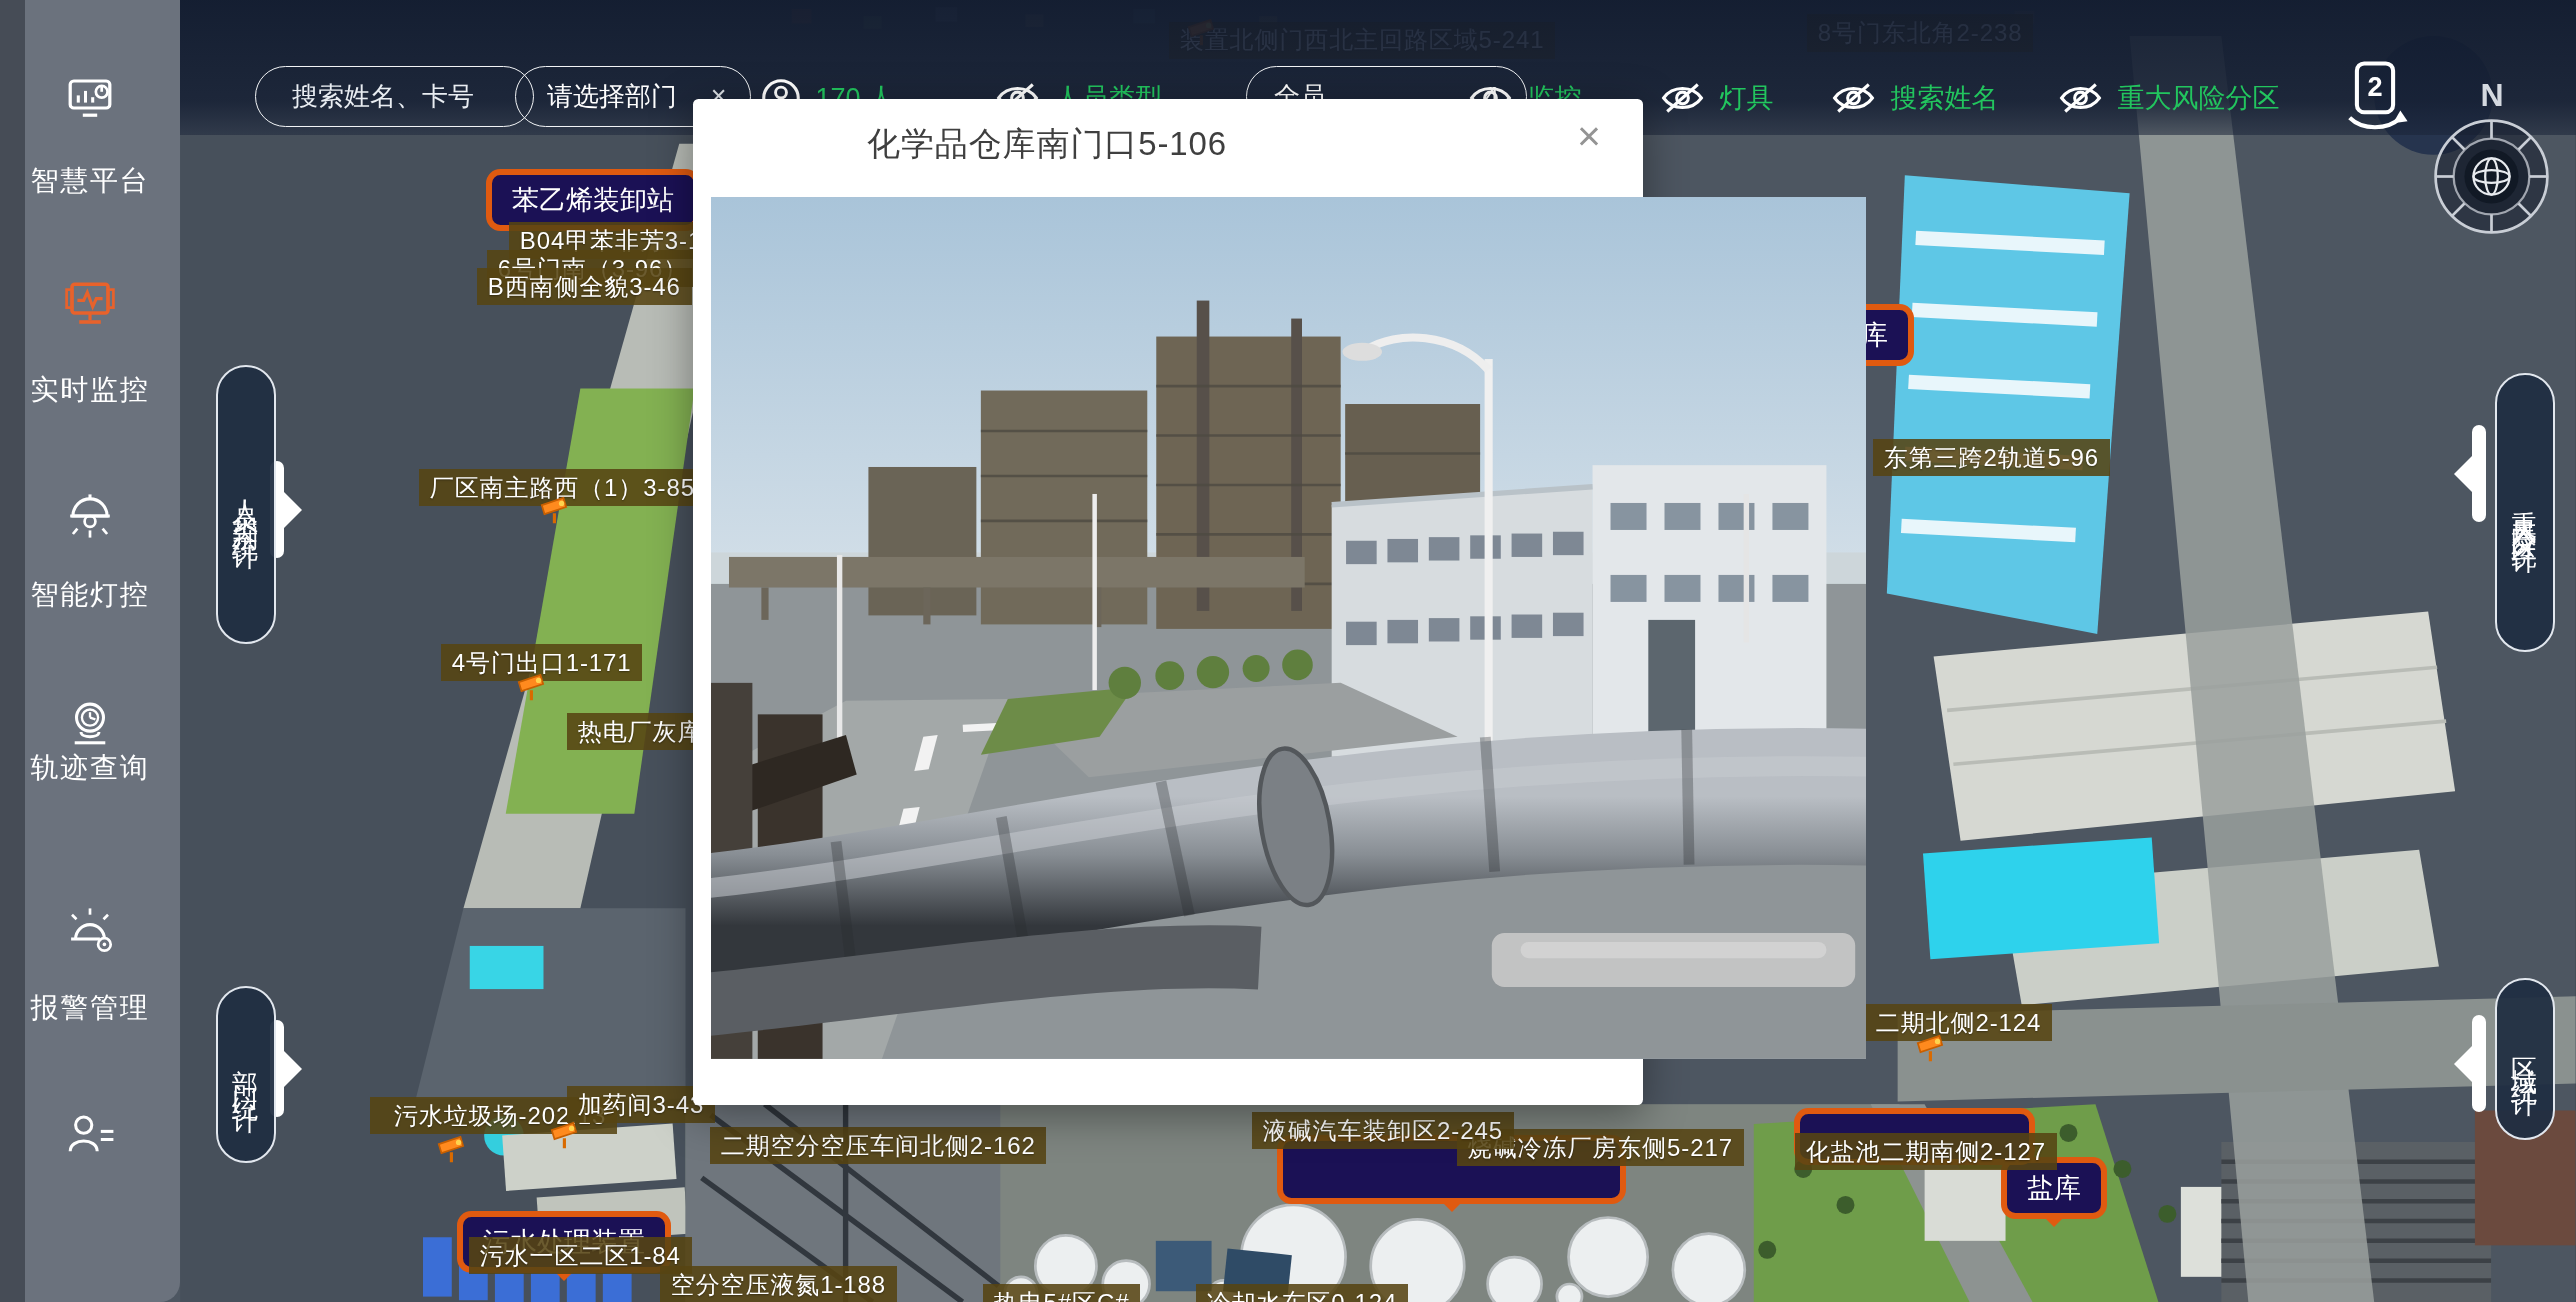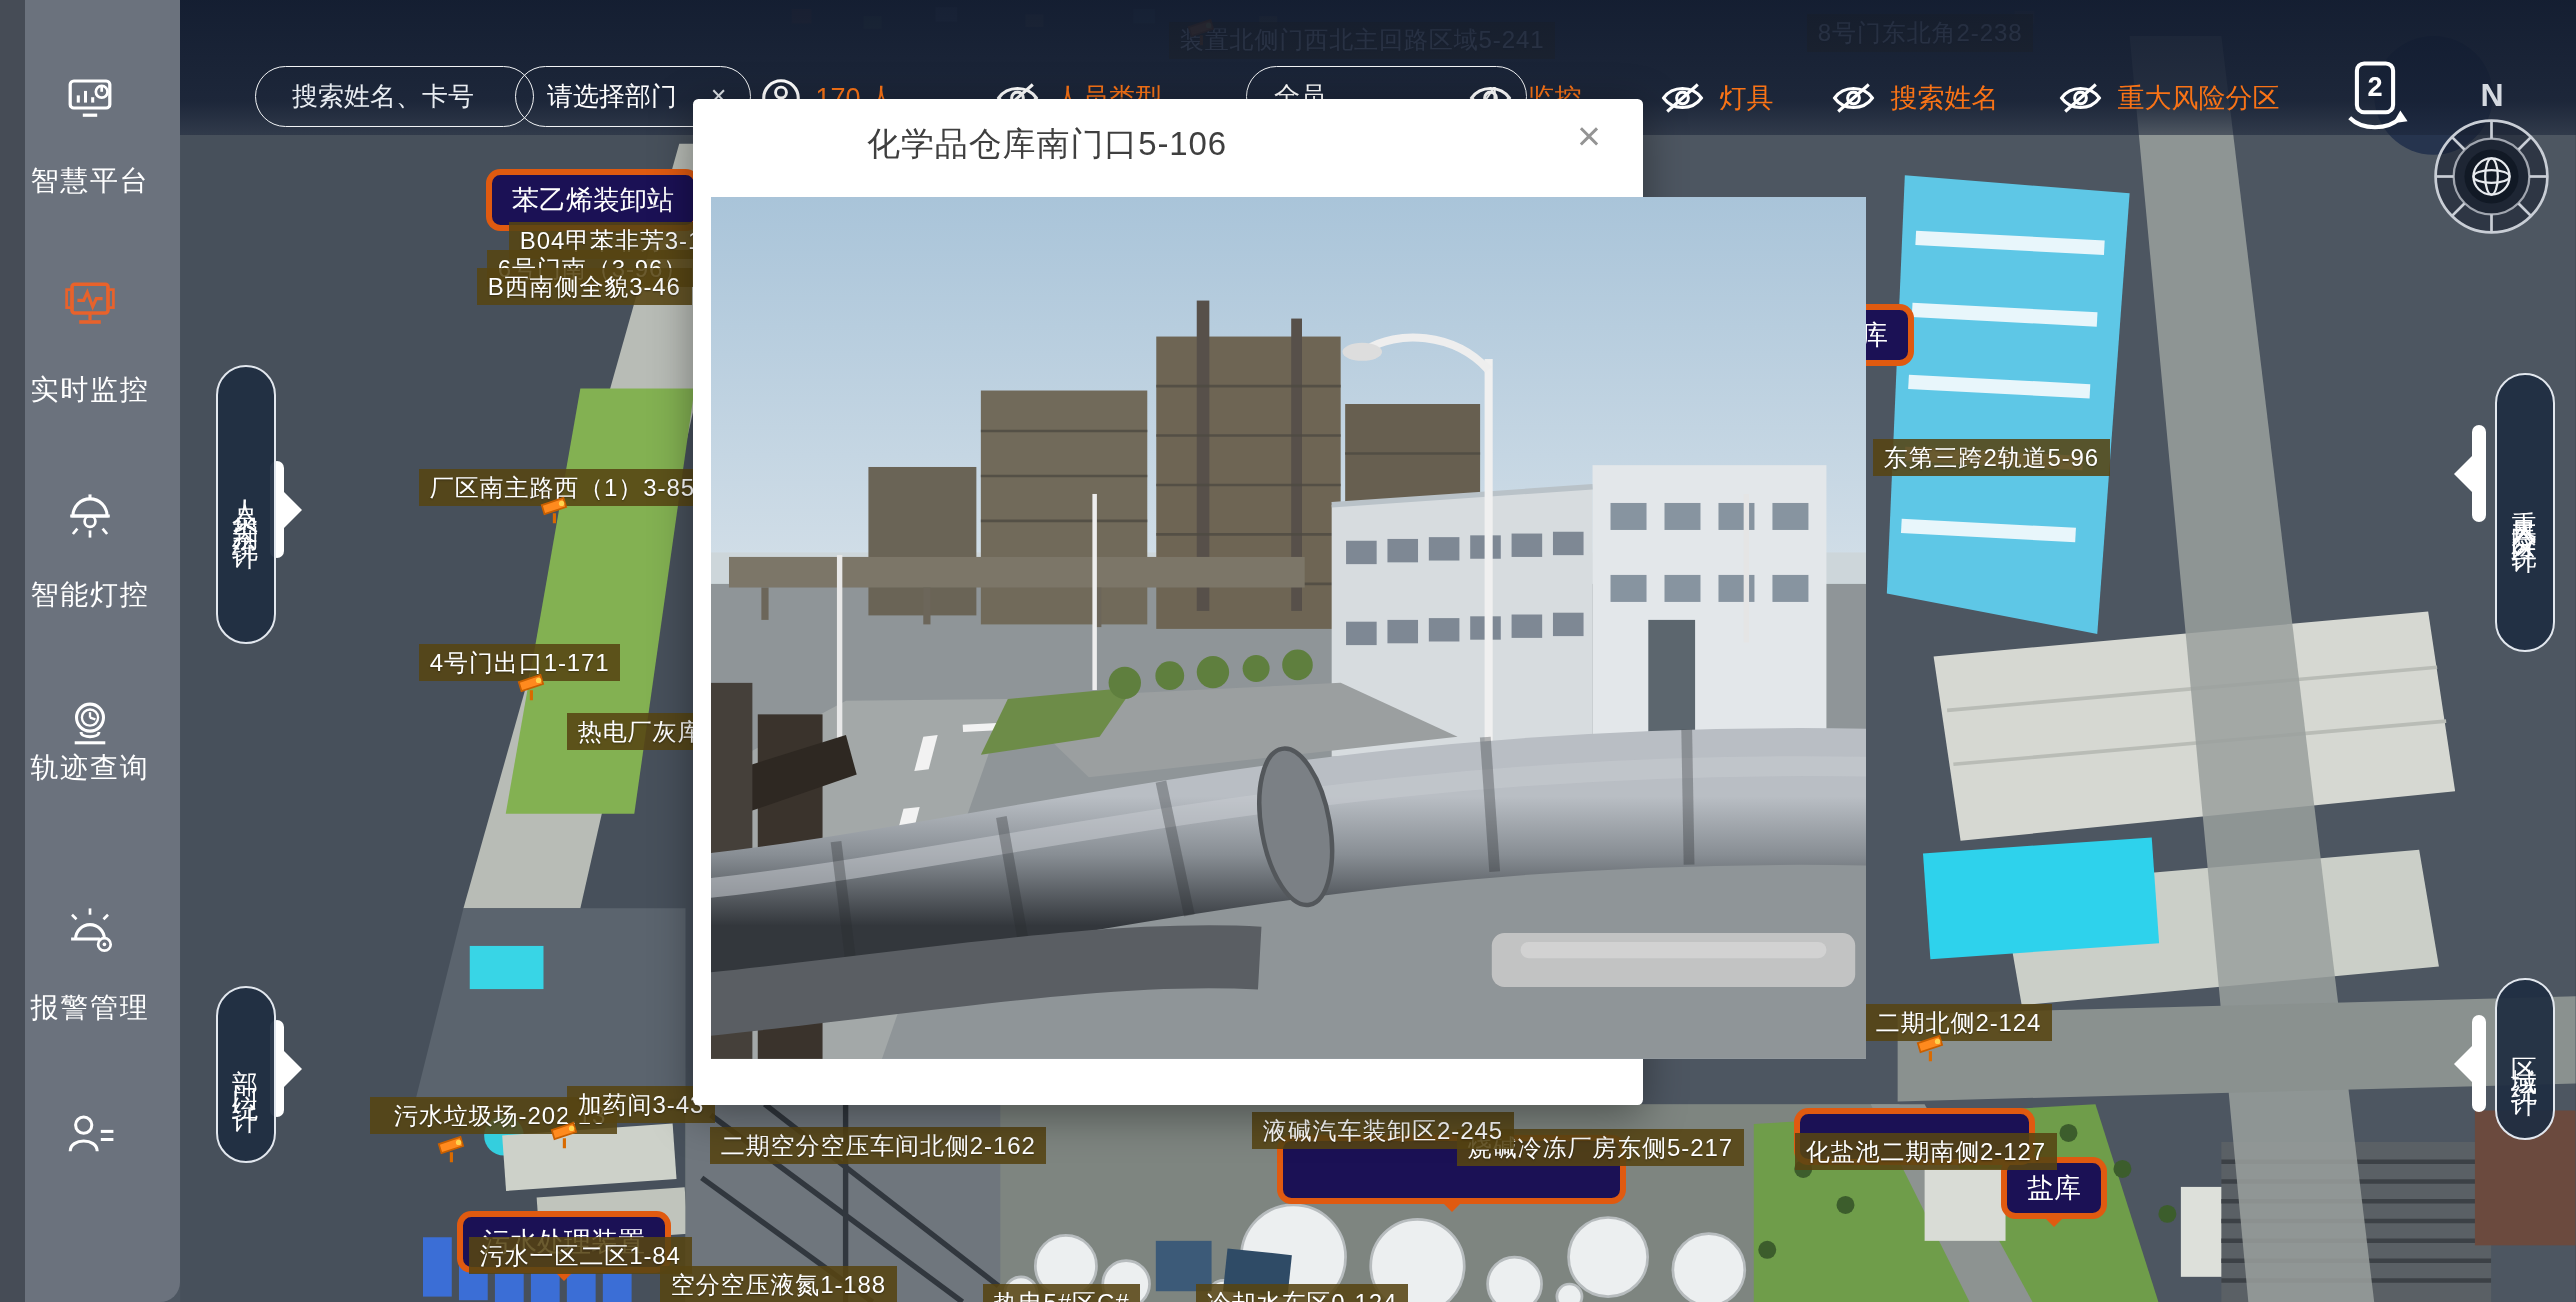--- a/index.html
+++ b/index.html
@@ -21,21 +21,21 @@
 
   
   #topbar{left:0;top:0;width:2576px;height:135px;z-index:3;
           background:linear-gradient(180deg,rgba(16,26,46,.93) 0%,rgba(22,32,52,.88) 75%,rgba(26,36,56,.55) 100%);}
   .pill{border:1.8px solid #f2f4f6;border-radius:32px;height:59px;display:flex;align-items:center;
         color:#fff;font-size:26px;background:transparent;z-index:4;}
   #search-input{left:255px;top:66px;width:241px;padding:0 0 0 36px;outline:none;}
   #search-input::placeholder{color:#e9edf2;opacity:1;}
   #dept-select{left:515px;top:66px;width:203px;padding:0 0 0 31px;justify-content:space-between;}
   #dept-clear{font-size:27px;color:#dfe3e8;padding-right:23.4px;}
-  .tgroup{top:66px;height:63px;display:flex;align-items:center;gap:14.4px;color:#f97316;font-size:27px;z-index:4;}
+  .tgroup{top:66px;height:63px;display:flex;align-items:center;gap:14.4px;color:#22c55e;font-size:27px;z-index:4;}
   .tico{width:45px;height:36px;flex:0 0 auto;}
   #all-pill{left:1246px;top:66px;width:225px;justify-content:space-between;padding:0 27px;z-index:4;}
   #rotate-btn{left:2337px;top:58px;width:76px;height:76px;z-index:4;}
   #compass-n{left:2419px;top:77px;width:148px;text-align:center;color:#d4d9e0;
              font-size:32px;font-weight:bold;z-index:4;letter-spacing:1.8px;}
   #compass{left:2432px;top:117px;width:119px;height:119px;z-index:4;}
 
   
   #sidebar{left:0;top:0;width:180px;height:1302px;z-index:5;
            background:linear-gradient(90deg,#464c56 0px,#464c56 25px,#6b727d 25px);
@@ -194,21 +194,21 @@
 <div class="zone abs" style="left:457px;top:1211px;"><span>污水处理装置</span></div>
 <div class="zone abs" style="left:2001px;top:1157px;"><span>盐库</span></div>
 <div class="zone noptr abs" style="left:1835px;top:304px;"><span>库</span></div>
 <div class="zone abs" style="left:1277px;top:1135px;width:297px;height:43px;"></div>
 <div class="zone noptr abs" style="left:1794px;top:1108px;width:189px;height:31px;"></div>
 
 <div class="map-label abs" style="left:509px;top:222px;">B04甲苯非芳3-10</div>
 <div class="map-label abs" style="left:487px;top:250px;">6号门南（3-96）</div>
 <div class="map-label abs" style="left:477px;top:268px;text-align:right;">B西南侧全貌3-46</div>
 <div class="map-label abs" style="left:419px;top:469px;">厂区南主路西（1）3-85</div>
-<div class="map-label abs" style="left:419px;top:644px;text-align:right;">4号门出口1-171</div>
+<div class="map-label abs" style="left:441px;top:644px;text-align:right;">4号门出口1-171</div>
 <div class="map-label abs" style="left:567px;top:713px;font-family:Liberation Mono, monospace;">热电厂灰库</div>
 <div class="map-label abs" style="left:370px;top:1097px;padding-left:24px;">污水垃圾场-202.13</div>
 <div class="map-label abs" style="left:567px;top:1086px;">加药间3-43</div>
 <div class="map-label abs" style="left:710px;top:1127px;">二期空分空压车间北侧2-162</div>
 <div class="map-label abs" style="left:469px;top:1237px;">污水一区二区1-84</div>
 <div class="map-label abs" style="left:660px;top:1266px;">空分空压液氮1-188</div>
 <div class="map-label abs" style="left:1457px;top:1129px;">烧碱冷冻厂房东侧5-217</div>
 <div class="map-label abs" style="left:1795px;top:1133px;">化盐池二期南侧2-127</div>
 <div class="map-label abs" style="left:1865px;top:1004px;">二期北侧2-124</div>
 <div class="map-label abs" style="left:1873px;top:439px;">东第三跨2轨道5-96</div>

